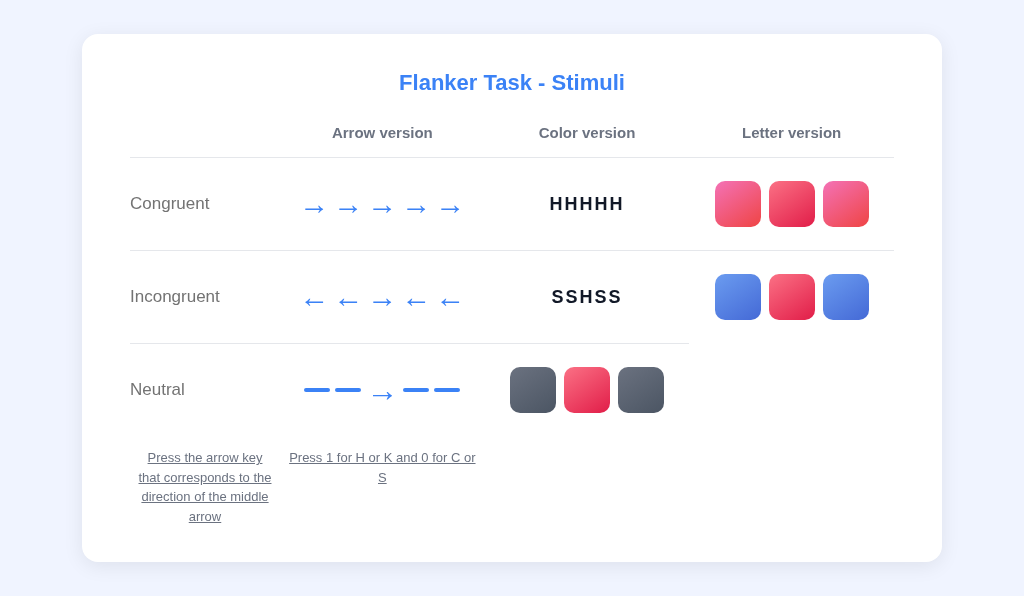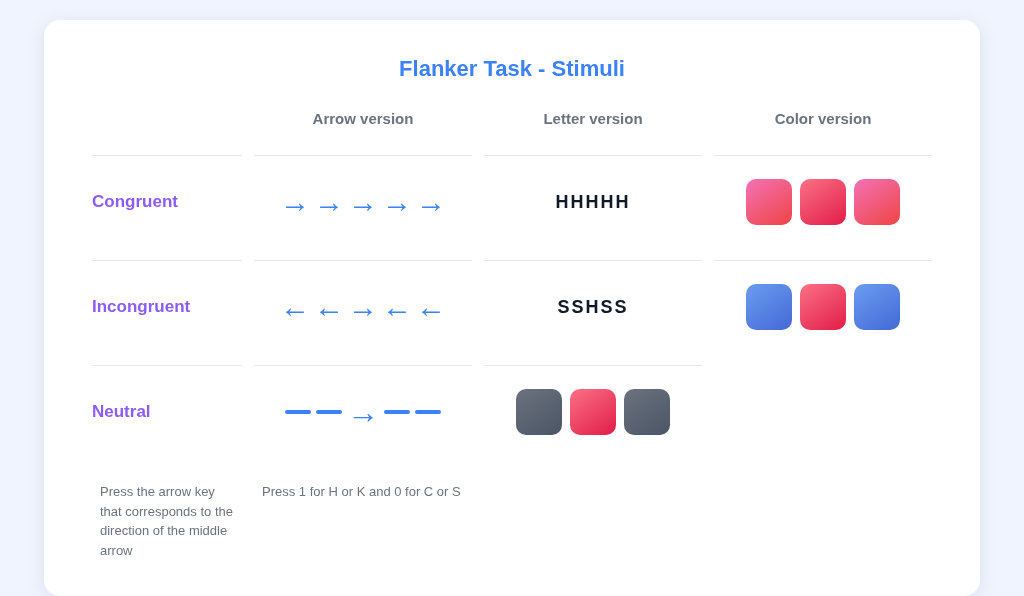--- a/index.html
+++ b/index.html
@@ -11,54 +11,54 @@
       justify-content: center;
       align-items: center;
       min-height: 100vh;
       padding: 20px;
     }
 
     .card {
       background: #ffffff;
       border-radius: 16px;
       padding: 36px 48px 32px 48px;
-      width: 936px;
+      width: 860px;
       max-width: 100%;
       box-shadow: 0 4px 20px rgba(0,0,0,0.08);
     }
 
     .page-title {
       text-align: center;
       color: #3b82f6;
       font-size: 22px;
       font-weight: 700;
       margin-bottom: 28px;
     }
 
     .grid {
       display: grid;
       grid-template-columns: 150px 1fr 1fr 1fr;
-      gap: 12px;
+      gap: 0;
     }
 
     
     .header-cell {
       color: #6b7280;
       font-size: 15px;
       font-weight: 600;
       text-align: center;
       padding-bottom: 16px;
     }
     .header-cell:first-child {
       text-align: left;
     }
     .row-label {
       font-size: 17px;
-      font-weight: 700;
-      color: #8b5cf6;
+      font-weight: 400;
+      color: #737373;
       display: flex;
       align-items: center;
       padding: 36px 0;
       border-top: 1.5px solid #e5e7eb;
     }
     .row-cell {
       display: flex;
       align-items: center;
       justify-content: center;
       padding: 20px 8px;
@@ -97,38 +97,40 @@
       border-radius: 10px;
     }
     .csq-red { background: linear-gradient(145deg, #f472b6, #ef4444); }
     .csq-pink { background: linear-gradient(145deg, #fb7185, #e11d48); }
     .csq-blue { background: linear-gradient(145deg, #6b9cf0, #4469d6); }
     .csq-dark-gray { background: linear-gradient(145deg, #6b7280, #4b5563); }
     .instr-empty {
       padding: 0;
     }
     .instr-cell {
+      text-align: center;
       font-size: 13px;
       color: #6b7280;
       line-height: 1.5;
       padding: 12px 8px 4px 8px;
+      text-decoration: underline;
     }
   </style>
 </head>
 <body>
 
 <div class="card">
   <div class="page-title">Flanker Task - Stimuli</div>
 
   <div class="grid">
 
     <div class="header-cell"></div>
     <div class="header-cell">Arrow version</div>
+    <div class="header-cell">Color version</div>
     <div class="header-cell">Letter version</div>
-    <div class="header-cell">Color version</div>
 
     <div class="row-label">Congruent</div>
     <div class="row-cell">
       <div class="arrows">
         <span class="arrow">→</span>
         <span class="arrow">→</span>
         <span class="arrow">→</span>
         <span class="arrow">→</span>
         <span class="arrow">→</span>
       </div>

